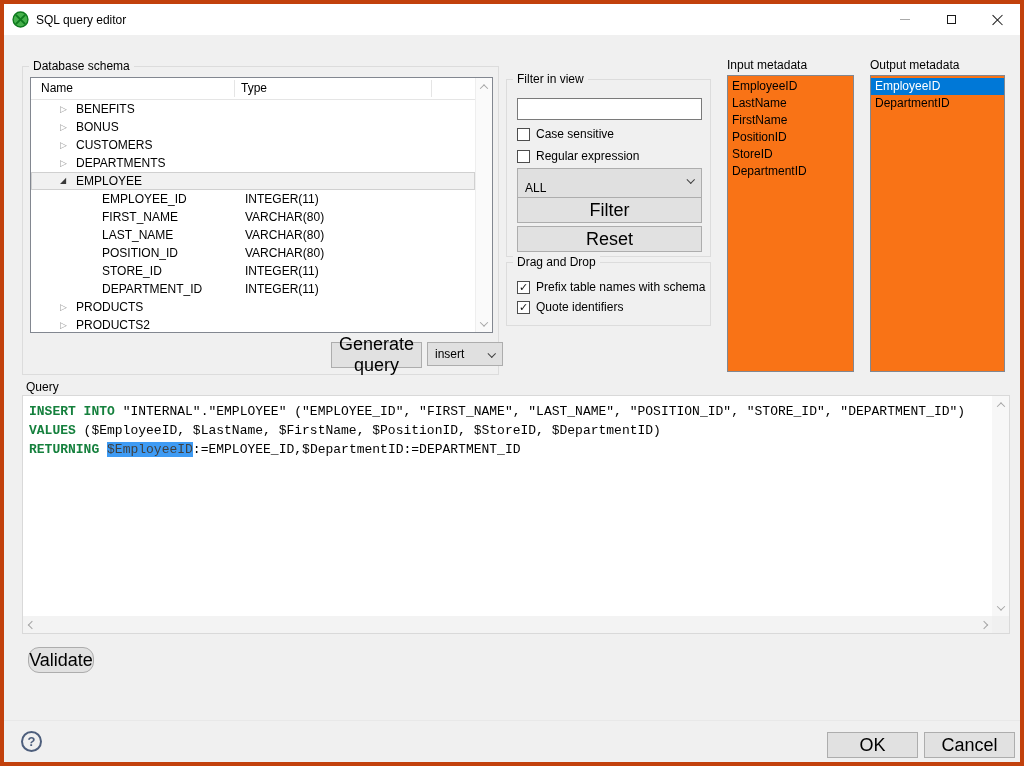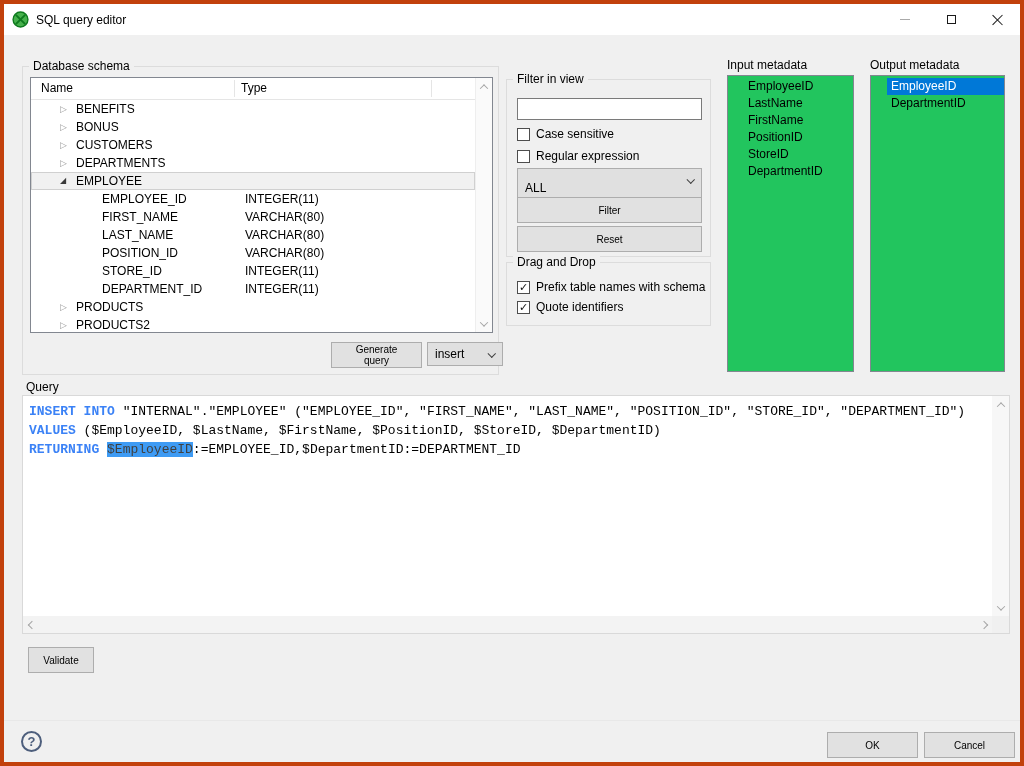--- a/index.html
+++ b/index.html
@@ -54,21 +54,21 @@
           justify-content:center; }
   .sbtn.top { top:0; } .sbtn.bottom { bottom:0; }
   .chev { display:inline-block; width:6px; height:6px; border-right:1.4px solid #a5a5a5;
           border-bottom:1.4px solid #a5a5a5; }
   .chev.up { transform:rotate(-135deg) translate(-1px,-1px); }
   .chev.down { transform:rotate(45deg) translate(-1px,-1px); }
   .chev.left { transform:rotate(135deg); } .chev.right { transform:rotate(-45deg); }
   .chev.dark { border-color:#404040; width:5.5px; height:5.5px; }
 
   
-  .btn { position:absolute; background:#e1e1e1; border:1px solid #adadad; font-size:10px;
+  .btn { position:absolute; background:#e1e1e1; border:1px solid #adadad; font-size:18px;
          font-family:"Liberation Sans",sans-serif; display:flex; align-items:center;
          justify-content:center; padding:12px; }
   .combo { position:absolute; background:#e0e0e0; border:1px solid #adadad; display:flex;
            align-items:center; padding-left:7px; }
   .combo .chev { position:absolute; right:8px; top:9px; }
   .btn.gen { left:308px; top:275px; width:91px; height:24px; }
   .insert-combo { left:404px; top:275px; width:76px; height:24px; }
 
   
   .filter-group { left:502px; top:75px; width:205px; height:178px; }
@@ -84,45 +84,45 @@
   .btn.filter { left:10px; top:117px; width:185px; height:23px; }
   .btn.reset  { left:10px; top:146px; width:185px; height:23px; }
 
   
   .dnd-group { left:502px; top:258px; width:205px; height:64px; }
   .dnd-group .cbrow.r1 { left:10px; top:16px; } .dnd-group .cbrow.r2 { left:10px; top:36px; }
 
   
   .meta-label { position:absolute; top:54px; }
   .meta-label.in { left:723px; } .meta-label.out { left:866px; }
-  .listbox { position:absolute; top:71px; background:#22c55e; border:1px solid #828790;
-             overflow:hidden; padding-top:2px;padding-left:16px; }
+  .listbox { position:absolute; top:71px; background:#f97316; border:1px solid #828790;
+             overflow:hidden; padding-top:2px; }
   .listbox.in { left:723px; width:127px; height:297px; }
   .listbox.out { left:866px; width:135px; height:297px; }
   .list-item { height:17px; line-height:16px; padding-left:4px; }
   .list-item.selected { background:#0078d7; color:#fff; }
 
   
   .query-label { position:absolute; left:22px; top:376px; }
   .query-box { position:absolute; left:18px; top:391px; width:988px; height:239px;
                background:#fff; border:1px solid #d9d9d9; }
   .query-code { position:absolute; left:6px; top:6px; right:20px; bottom:20px; overflow:hidden;
                 font-family:"Liberation Mono","DejaVu Sans Mono",monospace; font-size:13px;
                 line-height:19px; white-space:pre; }
-  .query-code .kw { color:#3b82f6; font-weight:bold; }
+  .query-code .kw { color:#15803d; font-weight:bold; }
   .query-code .plain { color:#000; }
   .query-code .hl { background:#3e9bf4; color:#404040;text-align:right; }
   .q-vscroll { position:absolute; top:0; right:0; width:17px; bottom:17px; background:#f7f7f7; }
   .q-hscroll { position:absolute; left:0; right:17px; bottom:0; height:17px; background:#f3f3f3; }
   .sbtn-h { position:absolute; top:0; width:17px; height:100%; display:flex; align-items:center;
             justify-content:center; }
   .sbtn-h.left { left:0; } .sbtn-h.right { right:0; }
   .q-corner { position:absolute; right:0; bottom:0; width:17px; height:17px; background:#f0f0f0; }
 
-  .btn.validate { left:24px; top:643px; width:66px; height:23px; }
+  .btn.validate { left:24px; top:643px; width:66px; height:23px;border-radius:11px; }
 
   
   .footer-line { position:absolute; left:0; right:0; top:716px; height:1px; background:#e8e8e8; }
   .help { position:absolute; left:17px; top:727px; width:21px; height:21px; border-radius:50%;
           border:2px solid #4d5e7c; color:#4d5e7c; display:flex; align-items:center;
           justify-content:center; font-weight:bold; font-size:13px; }
   .btn.ok { left:823px; top:728px; width:91px; height:23px; }
   .btn.cancel { left:920px; top:728px; width:91px; height:23px; }
 </style>
 </head>

